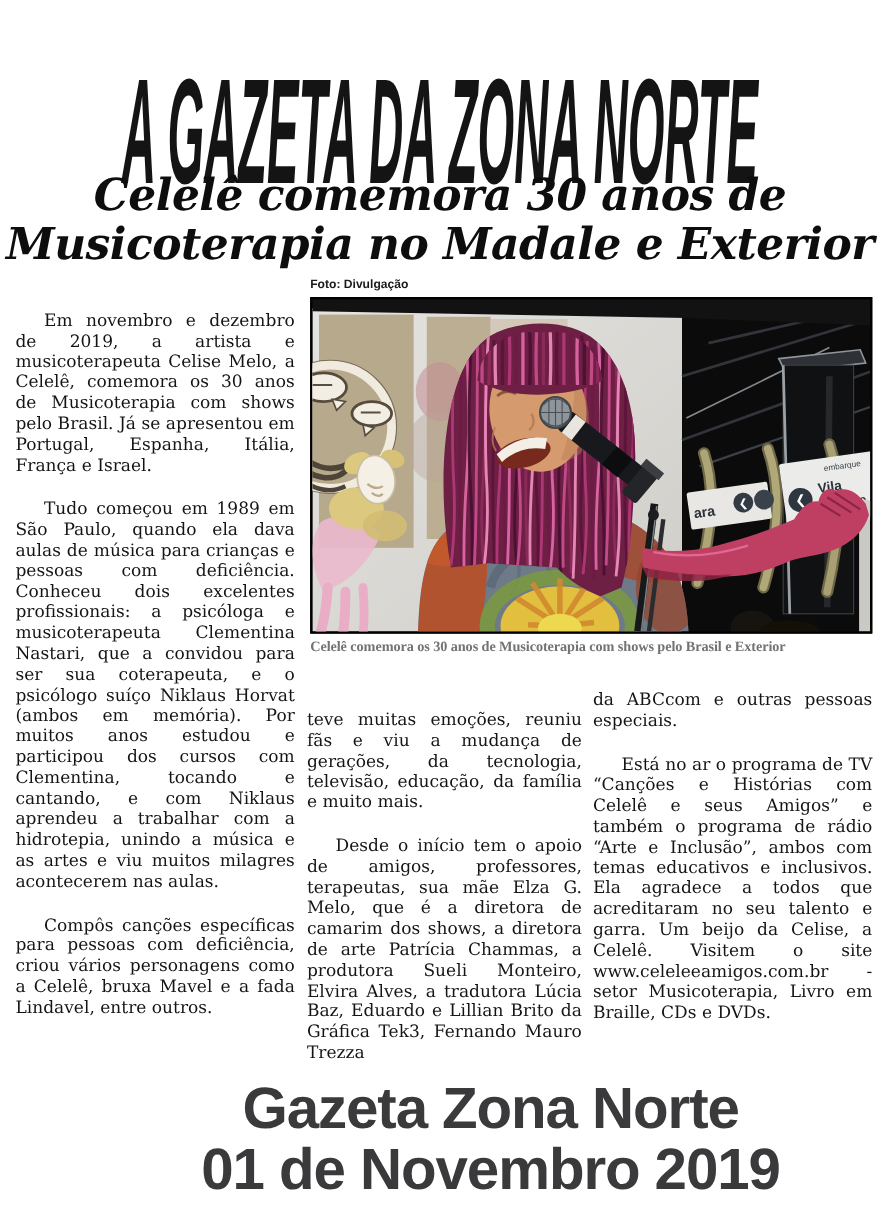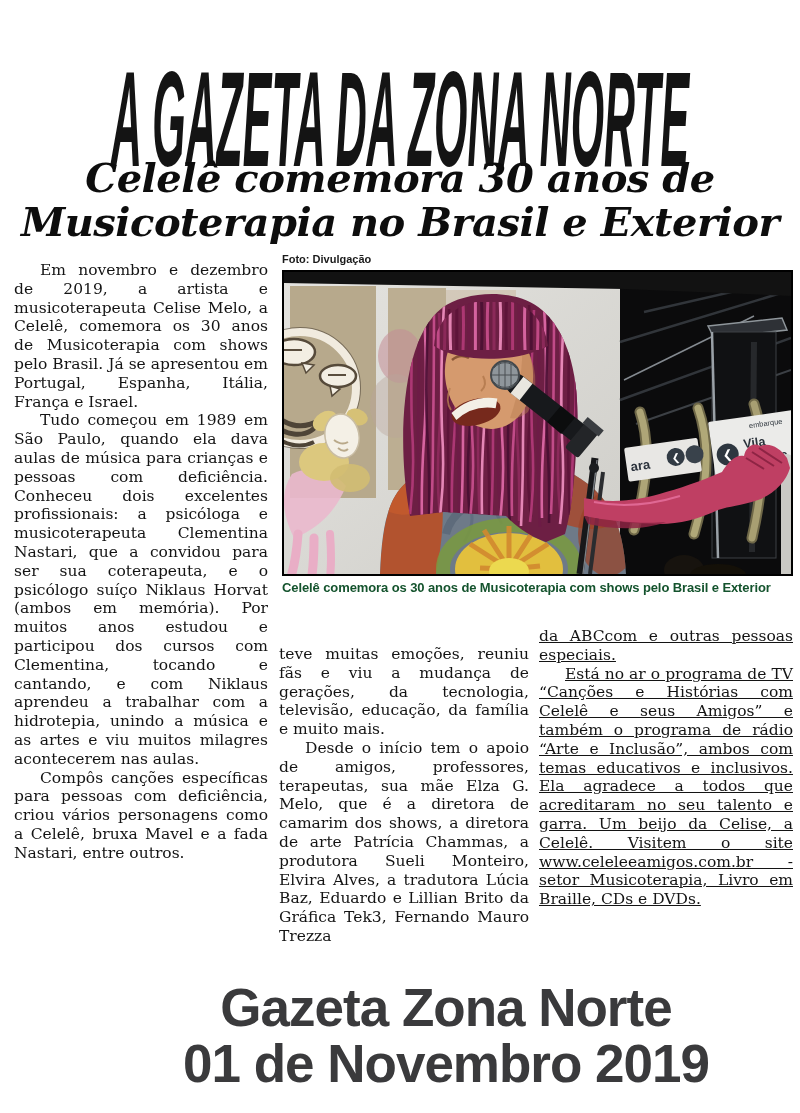--- a/index.html
+++ b/index.html
@@ -16,60 +16,60 @@
     font-family:"DejaVu Serif",serif;font-weight:bold;font-style:italic;
     font-size:40px;line-height:44px;color:#0d0d0d;letter-spacing:-0.5px;
   }
   
   .col{
     position:absolute;color:#141414;
     font-family:"DejaVu Serif",serif;font-size:15.5px;line-height:18.8px;
     text-align:justify;
   }
   .col p{margin:0;}
-  .col p.ind{text-indent:26px;}
+  .col p.ind{text-indent:26px;margin-top:21px;}
   .col1{left:14px;top:261px;width:254px;}
   .col2{left:279px;top:645px;width:250px;}
-  .col3{left:539px;top:627px;width:254px;text-decoration:underline;}
+  .col3{left:539px;top:627px;width:254px;}
   
   .photo-block{position:absolute;left:282px;top:253px;width:511px;}
   .photo-credit{
     font-family:"Liberation Sans",sans-serif;font-weight:bold;
     font-size:11px;line-height:13px;color:#1a1a1a;text-align:left;
   }
   .photo-frame{margin-top:4px;width:507px;height:302px;border:2px solid #000;background:#0b0b0c;}
   .photo-caption{
-    margin-top:4px;font-family:Liberation Sans, sans-serif;font-weight:bold;
-    font-size:13px;line-height:15px;color:#14532d;letter-spacing:-0.1px;
+    margin-top:4px;font-family:Liberation Serif, serif;font-weight:bold;
+    font-size:13px;line-height:15px;color:#737373;letter-spacing:-0.1px;
   }
   
   .footer{
     position:absolute;left:46px;top:980px;width:800px;text-align:center;
     font-family:"Liberation Sans",sans-serif;font-weight:bold;
     font-size:53px;line-height:56px;color:#3a3a3c;letter-spacing:-1px;
   }
 </style>
 </head>
 <body>
 
 <div class="masthead">
   <svg width="800" height="120" viewBox="0 0 800 120">
     <text x="400" y="106" text-anchor="middle" textLength="578" lengthAdjust="spacingAndGlyphs" font-family="Liberation Sans, sans-serif" font-weight="bold" font-style="italic" font-size="136" fill="#141414">A GAZETA DA ZONA NORTE</text>
   </svg>
 </div>
 
 <div class="headline">
   <div>Celelê comemora 30 anos de</div>
-  <div>Musicoterapia no Brasil e Exterior</div>
+  <div>Musicoterapia no Madale e Exterior</div>
 </div>
 
 <div class="col col1">
   <p class="ind">Em novembro e dezembro de 2019, a artista e musicoterapeuta Celise Melo, a Celelê, comemora os 30 anos de Musicoterapia com shows pelo Brasil. Já se apresentou em Portugal, Espanha, Itália, França e Israel.</p>
   <p class="ind">Tudo começou em 1989 em São Paulo, quando ela dava aulas de música para crianças e pessoas com deficiência. Conheceu dois excelentes profissionais: a psicóloga e musicoterapeuta Clementina Nastari, que a convidou para ser sua coterapeuta, e o psicólogo suíço Niklaus Horvat (ambos em memória). Por muitos anos estudou e participou dos cursos com Clementina, tocando e cantando, e com Niklaus aprendeu a trabalhar com a hidrotepia, unindo a música e as artes e viu muitos milagres acontecerem nas aulas.</p>
-  <p class="ind">Compôs canções específicas para pessoas com deficiência, criou vários personagens como a Celelê, bruxa Mavel e a fada Nastari, entre outros.</p>
+  <p class="ind">Compôs canções específicas para pessoas com deficiência, criou vários personagens como a Celelê, bruxa Mavel e a fada Lindavel, entre outros.</p>
 </div>
 
 <div class="photo-block">
   <div class="photo-credit">Foto: Divulgação</div>
   <div class="photo-frame">
     <svg width="507" height="302" viewBox="0 0 507 302">
       <defs>
         <linearGradient id="screenG" x1="0" y1="0" x2="1" y2="1">
           <stop offset="0" stop-color="#e4e3df"></stop>
             <stop offset="1" stop-color="#cfcec9"></stop>

